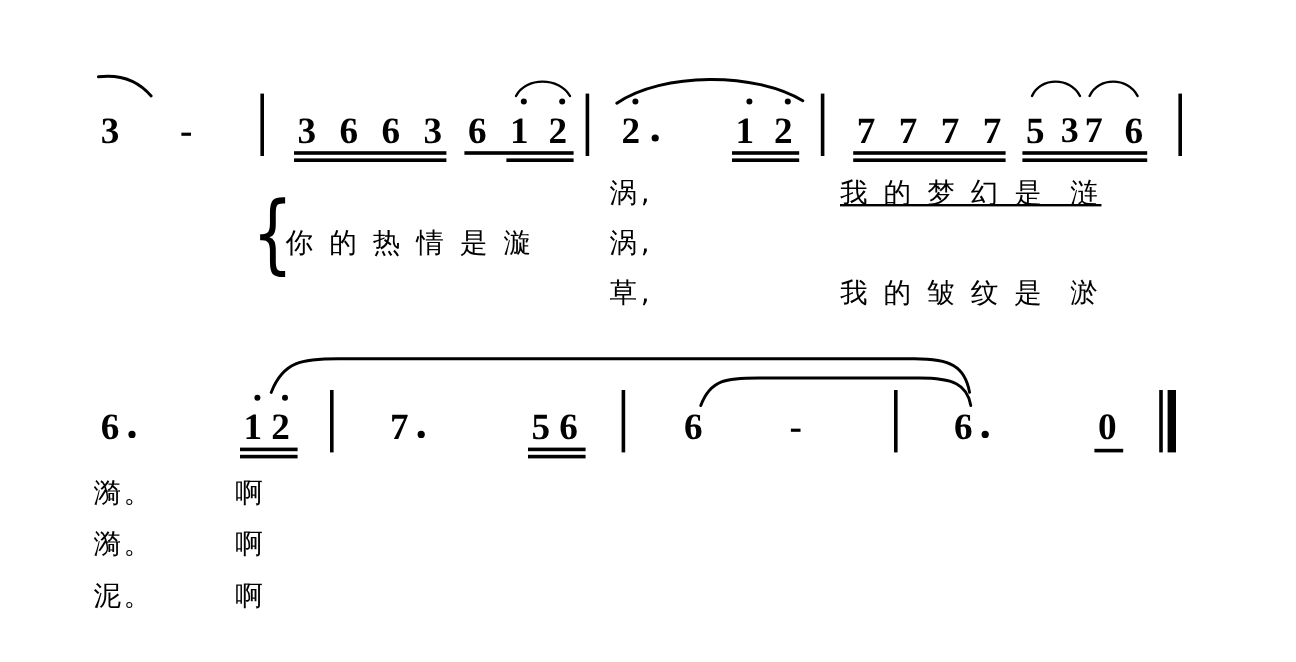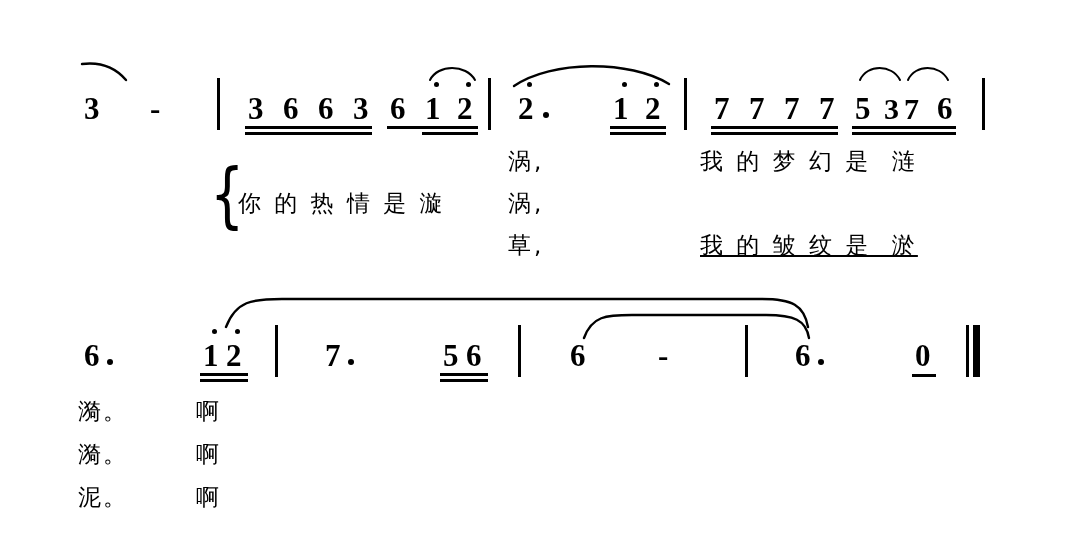--- a/index.html
+++ b/index.html
@@ -147,27 +147,27 @@
   </svg>
   <svg class="slur thin" style="left:906px;top:62px;width:44px;height:20px;" viewBox="0 0 44 20">
     <path d="M2 18 C 9 2, 34 2, 42 18"></path>
   </svg>
 
   <div class="barline" style="left:982px;top:78px;height:52px;"></div>
 
   <div class="brace" style="left:210px;top:158px;">{</div>
 
   <div class="lyric" style="left:508px;top:150px;">涡,</div>
-  <div class="lyric" style="left:700px;top:150px;">我 的 梦 幻 是  涟</div>
+  <div class="lyric" style="left:700px;top:150px;text-decoration:underline;">我 的 梦 幻 是  涟</div>
 
   <div class="lyric" style="left:238px;top:192px;">你 的 热 情 是 漩</div>
   <div class="lyric" style="left:508px;top:192px;">涡,</div>
 
   <div class="lyric" style="left:508px;top:234px;">草,</div>
-  <div class="lyric" style="left:700px;top:234px;text-decoration:underline;">我 的 皱 纹 是  淤</div>
+  <div class="lyric" style="left:700px;top:234px;">我 的 皱 纹 是  淤</div>
 
   <svg class="slur" style="left:222px;top:297px;width:590px;height:32px;" viewBox="0 0 590 32">
     <path d="M4 30 C 14 4, 30 2, 60 2 L 540 2 C 570 2, 582 8, 586 30"></path>
   </svg>
 
   <svg class="slur" style="left:580px;top:312px;width:232px;height:28px;" viewBox="0 0 232 28">
     <path d="M4 26 C 12 4, 26 3, 52 3 L 186 3 C 214 3, 226 8, 229 26"></path>
   </svg>
 
   <div class="note" style="left:84px;top:340px;">6</div>

